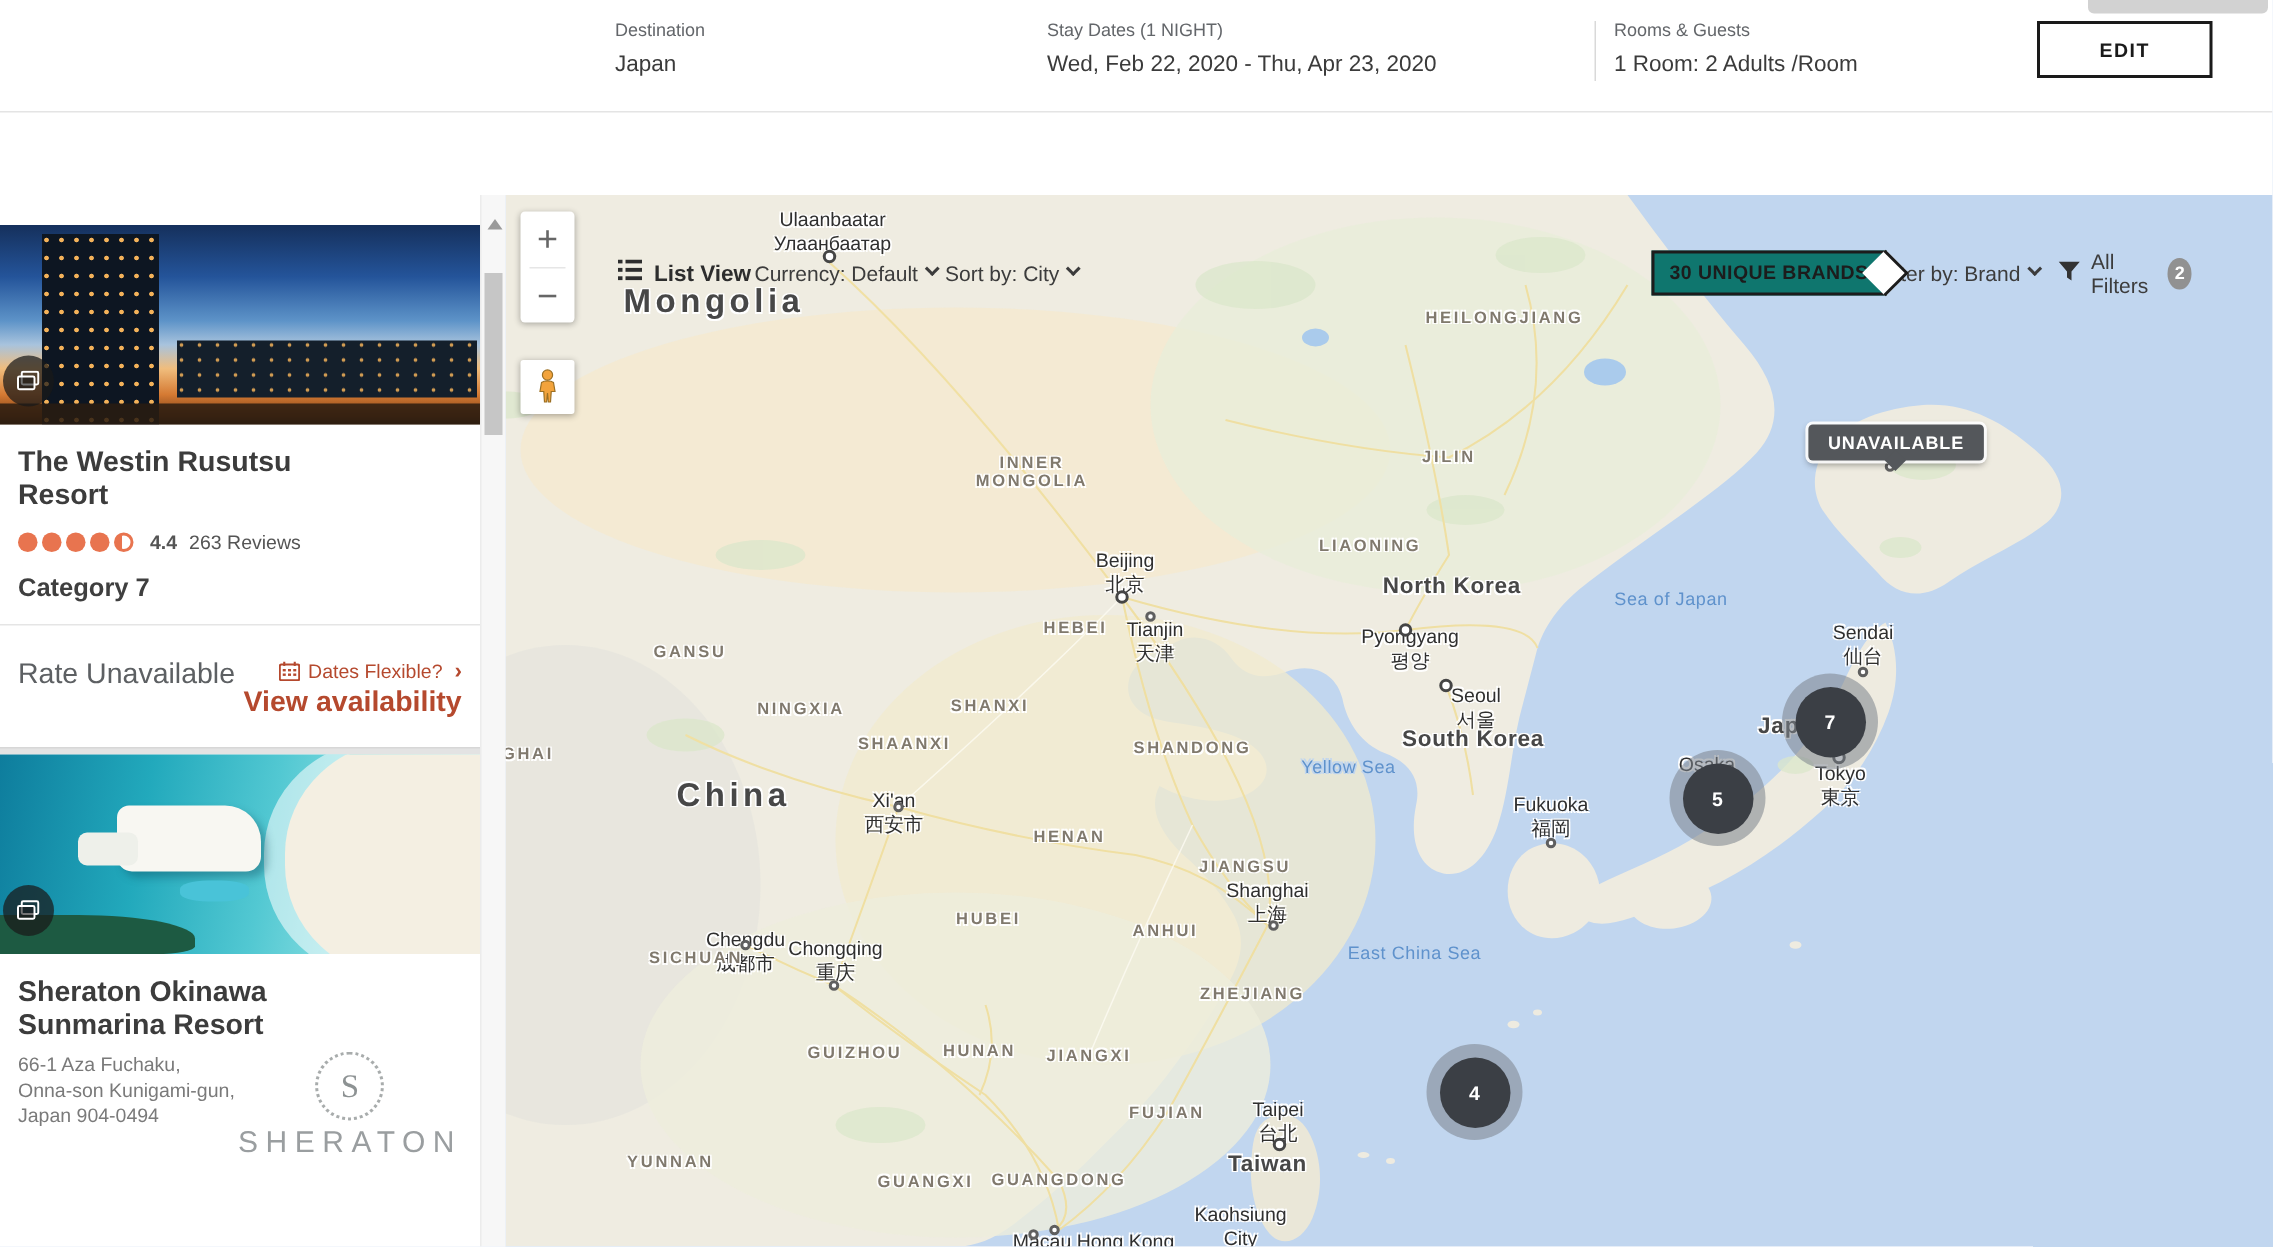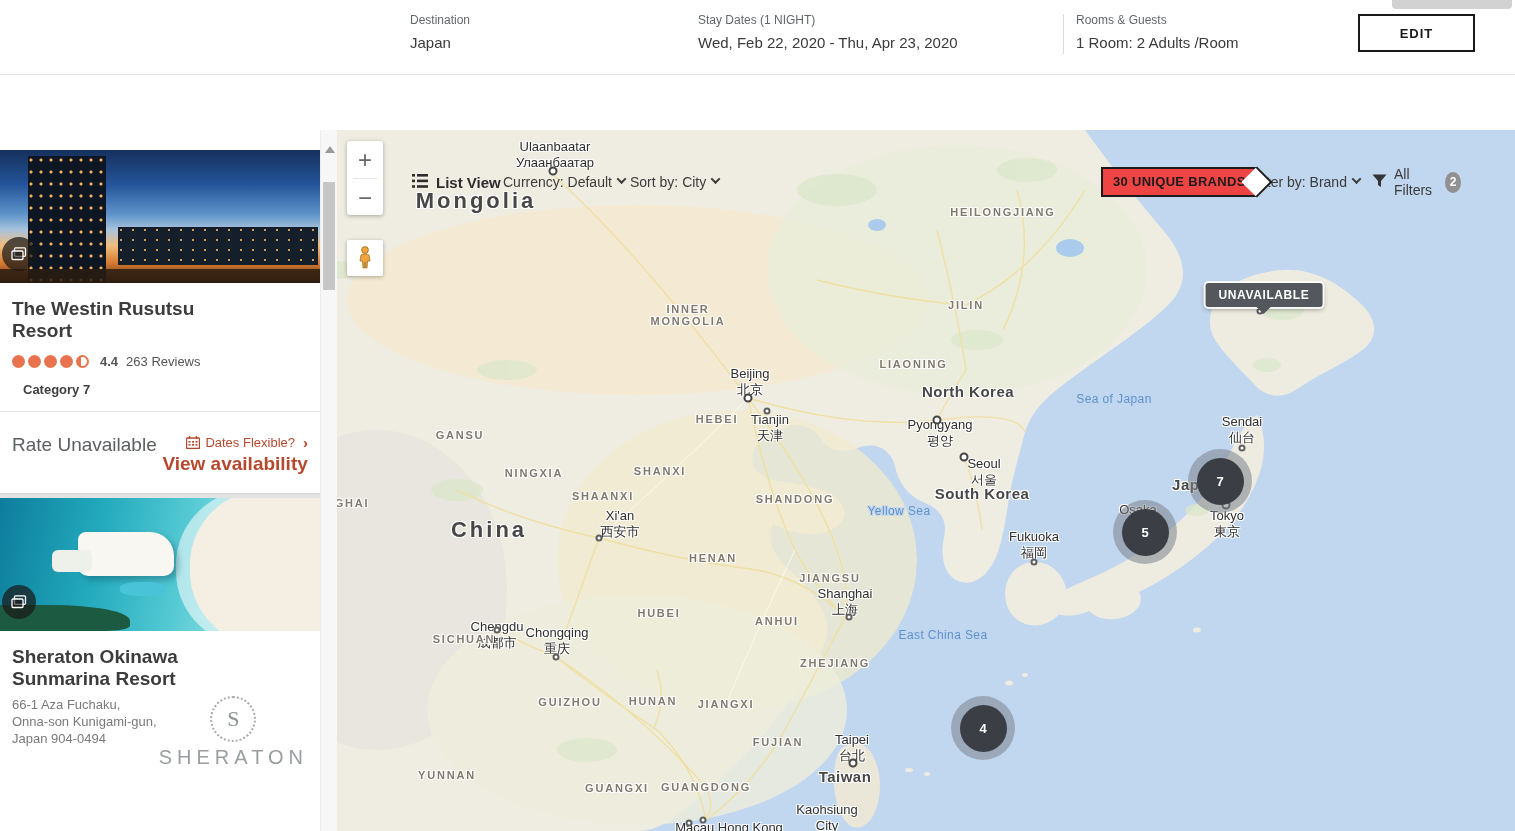--- a/index.html
+++ b/index.html
@@ -26,21 +26,21 @@
   
   .toolbar { position:absolute; top:75px; left:0; width:1385px; height:55px; background:#fff; z-index:29; }
   .tb { position:absolute; display:flex; align-items:center; font-size:14px; color:#3c3c3c; height:24px; top:95px; cursor:pointer; }
   .tb-listview { left:412px; font-weight:bold; font-size:15px; color:#2d2d2d; }
   .tb-currency { left:503px; }
   .tb-sort { left:630px; }
   .chev { display:inline-block; width:7px; height:7px; border-right:2px solid #3c3c3c;
           border-bottom:2px solid #3c3c3c; transform:rotate(45deg) translate(-1px,-1px);
           margin-left:6px; margin-top:-3px; }
   .list-icon { display:inline-block; margin-right:8px; }
-  .pennant { position:absolute; left:1101px; top:92px; height:30px; line-height:26px; background:#ef4444;
+  .pennant { position:absolute; left:1101px; top:92px; height:30px; line-height:26px; background:#0f766e;
              border:2px solid #1c1c1c; padding:0 10px; font-size:13px; font-weight:bold; color:#1c1c1c;
              letter-spacing:.3px; z-index:2; }
   .pennant::after { content:''; position:absolute; right:-12px; top:50%; width:20px; height:20px;
                     transform:translateY(-50%) rotate(45deg); border-top:2px solid #1c1c1c;
                     border-right:2px solid #1c1c1c; background:#fff; }
   .tb-filterby { left:1252px; }
   .tb-allfilters { left:1372px; }
   .funnel { margin-right:7px; margin-top:1px; }
   .count-badge { display:inline-flex; align-items:center; justify-content:center; width:21px; height:21px;
                  border-radius:50%; background:#919191; color:#fff; font-size:12px; font-weight:bold; margin-left:8px; }
@@ -78,21 +78,21 @@
   .westin-logo .big { font-size:31px; }
   .sher-emblem { width:46px; height:46px; border:2px dotted #a8acac; border-radius:50%; display:flex;
                  align-items:center; justify-content:center; font-family:"Liberation Serif",serif;
                  font-size:22px; color:#8d9293; margin-bottom:4px; }
   .sheraton-logo { font-size:20px; letter-spacing:5px; color:#9a9ea0; }
   .rating-row { display:flex; align-items:center; margin-top:12px; }
   .circ { width:13px; height:13px; border-radius:50%; background:#e8744f; margin-right:3px; }
   .circ.partial { background:linear-gradient(90deg,#e8744f 36%,#fff 36%); border:2px solid #e8744f; }
   .rating-val { font-size:13px; color:#555; margin-left:8px; font-weight:bold; }
   .reviews { font-size:13px; color:#555; margin-left:8px; cursor:pointer; }
-  .category { margin-top:13px; font-size:13px; font-weight:bold; color:#3f3f3f; padding-bottom:14px;margin-left:11px; }
+  .category { margin-top:13px; font-size:17px; font-weight:bold; color:#3f3f3f; padding-bottom:14px; }
   .divider { height:1px; background:#e5e5e5; }
   .rate-row { display:flex; padding:22px 12px 18px 12px; }
   .rate-status { font-size:19px; color:#5d6063; }
   .rate-right { margin-left:auto; text-align:left; }
   .dates-flex { display:flex; align-items:center; font-size:13px; color:#b5492e; cursor:pointer;padding-left:24px; }
   .dates-flex .arr { margin-left:8px; font-size:15px; font-weight:bold; }
   .view-avail { font-size:19px; font-weight:bold; color:#b5492e; margin-top:2px; cursor:pointer; }
   .card-sep { height:5px; background:#e3e3e3; border-top:1px solid #d7d7d7; }
 
   
@@ -381,21 +381,21 @@
 서울</div>
         <div class="mlbl province" style="left: 197px; top: 343px;">NINGXIA</div>
         <div class="mlbl province" style="left: 323px; top: 341px;">SHANXI</div>
         <div class="mlbl country" style="left: 858px; top: 354px;">Japan</div>
         <div class="mlbl country" style="left: 645px; top: 363px;">South Korea</div>
         <div class="mlbl province" style="left: 266px; top: 366px;">SHAANXI</div>
         <div class="mlbl province" style="left: 458px; top: 369px;">SHANDONG</div>
         <div class="mlbl province" style="left: 15px; top: 373px;">GHAI</div>
         <div class="mlbl city" style="left: 801px; top: 380px;">Osaka</div>
         <div class="mlbl sea" style="left: 562px; top: 381px;">Yellow Sea</div>
-        <div class="mlbl city2" style="left: 259px; top: 394px; margin-left: 24px;">Xi'an
+        <div class="mlbl city2" style="left: 259px; top: 412px;">Xi'an
 西安市</div>
         <div class="mlbl country-lg" style="left: 152px; top: 400px;">China</div>
         <div class="mlbl city2" style="left: 890px; top: 394px;">Tokyo
 東京</div>
         <div class="mlbl city2" style="left: 697px; top: 415px;">Fukuoka
 福岡</div>
         <div class="mlbl province" style="left: 376px; top: 428px;">HENAN</div>
         <div class="mlbl province" style="left: 493px; top: 448px;">JIANGSU</div>
         <div class="mlbl city2" style="left: 508px; top: 472px;">Shanghai
 上海</div>

